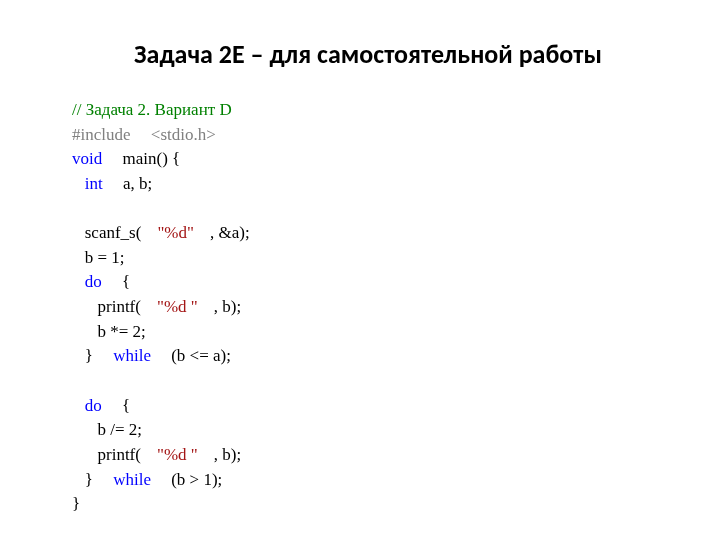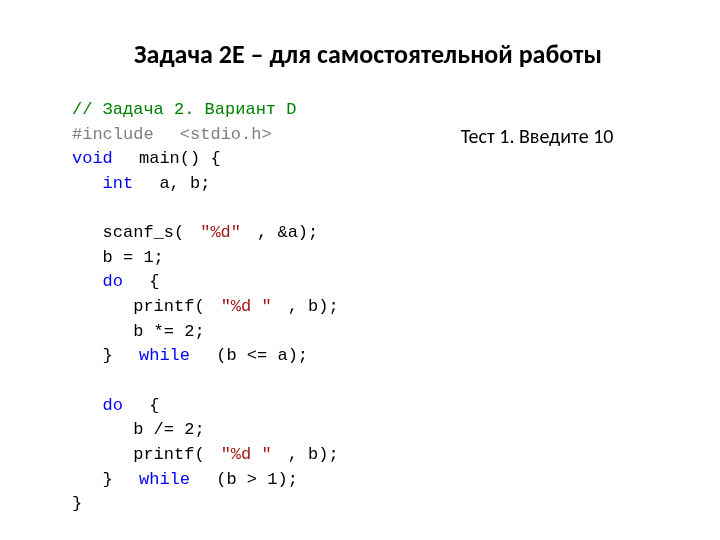--- a/index.html
+++ b/index.html
@@ -21,21 +21,21 @@
       text-align: center;
       padding-top: 22px;
       padding-bottom: 12px;
     }
     .content-wrap {
       display: flex;
       padding-left: 40px;
       padding-right: 30px;
     }
     .code-block {
-      font-family: Liberation Mono, monospace;
+      font-family: Liberation Serif, serif;
       font-size: 17px;
       line-height: 1.45;
       color: #000000;
       white-space: pre;
       flex: 0 0 auto;
     }
     .code-comment {
       color: #008000;
     }
     .code-preproc {
@@ -77,17 +77,14 @@
 <span>      printf(</span><span class="code-string">"%d "</span><span>, b);</span>
 <span>      b *= 2;</span>
 <span>   } </span><span class="code-keyword">while</span><span> (b &lt;= a);</span>
 
    <span class="code-keyword">do</span><span> {</span>
 <span>      b /= 2;</span>
 <span>      printf(</span><span class="code-string">"%d "</span><span>, b);</span>
 <span>   } </span><span class="code-keyword">while</span><span> (b &gt; 1);</span>
 <span>}</span></div>
 
-  <div class="test-block">
-    <span>Тест 1. Введите 10</span>
-  </div>
 
 </div>
 
 </body></html>

